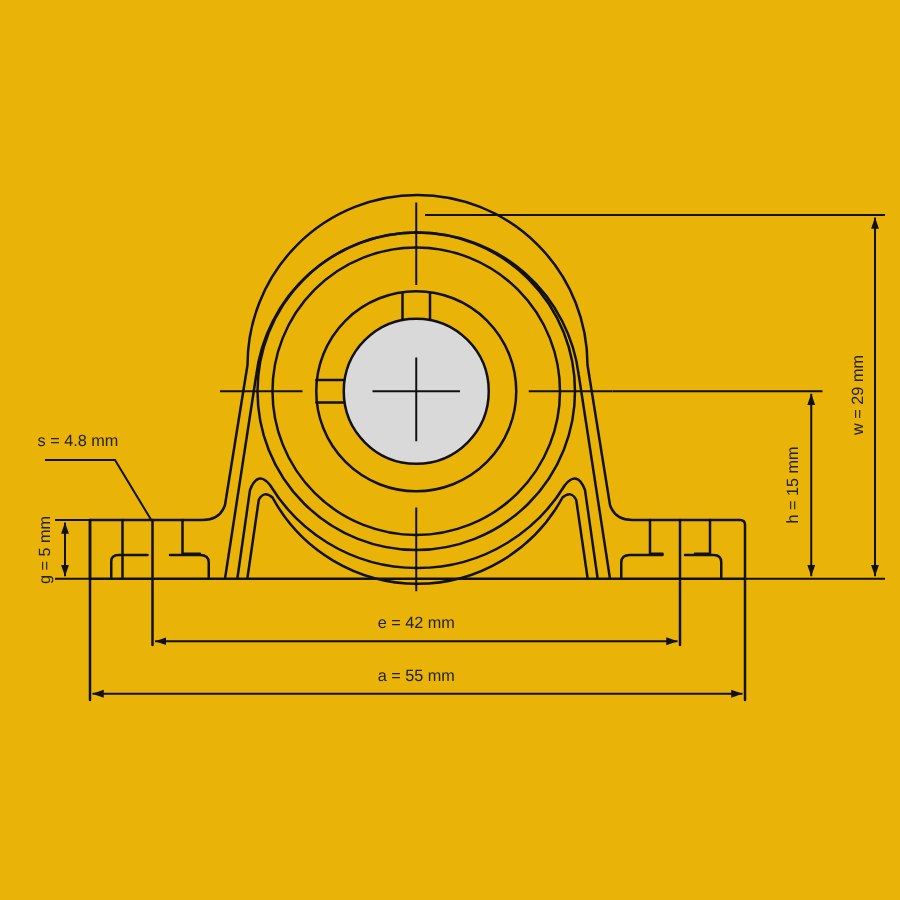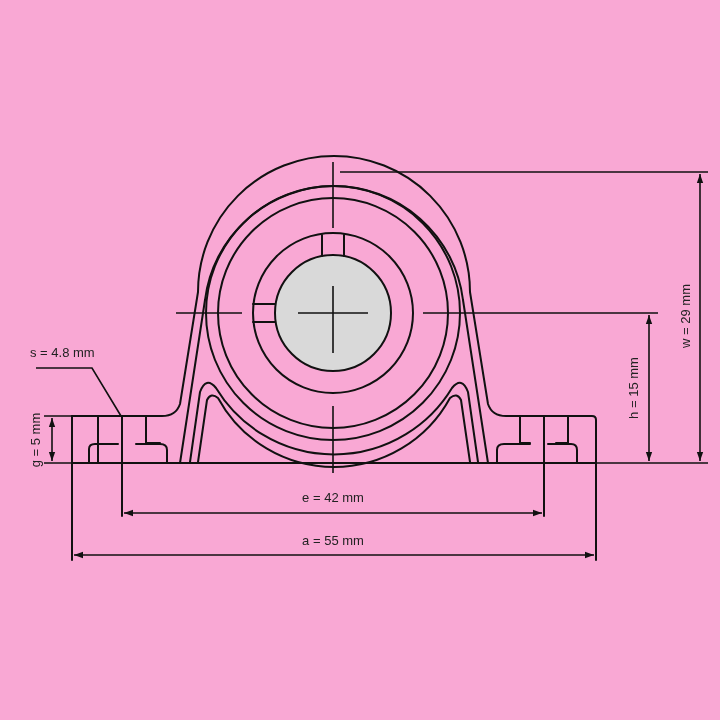--- a/index.html
+++ b/index.html
@@ -1,16 +1,16 @@
 <!DOCTYPE html>
 <html><head>
 <meta charset="utf-8">
 <style>
   html, body { margin:0; padding:0; background:#ffffff; }
-  .canvas { position:relative; width:720px; height:720px; background:#f9a8d4; overflow:hidden; }
+  .canvas { position:relative; width:720px; height:720px; background:#eab308; overflow:hidden; }
   svg { position:absolute; left:0; top:0; }
   .ln { stroke:#111; stroke-width:2; fill:none; stroke-linecap:round; stroke-linejoin:round; }
   .thin { stroke:#111; stroke-width:1.6; fill:none; }
   .lbl { font-family:"Liberation Sans", sans-serif; font-size:13px; fill:#222; }
 </style>
 </head>
 <body>
 
 <div class="canvas">
 <svg width="720" height="720" viewBox="0 0 720 720">

